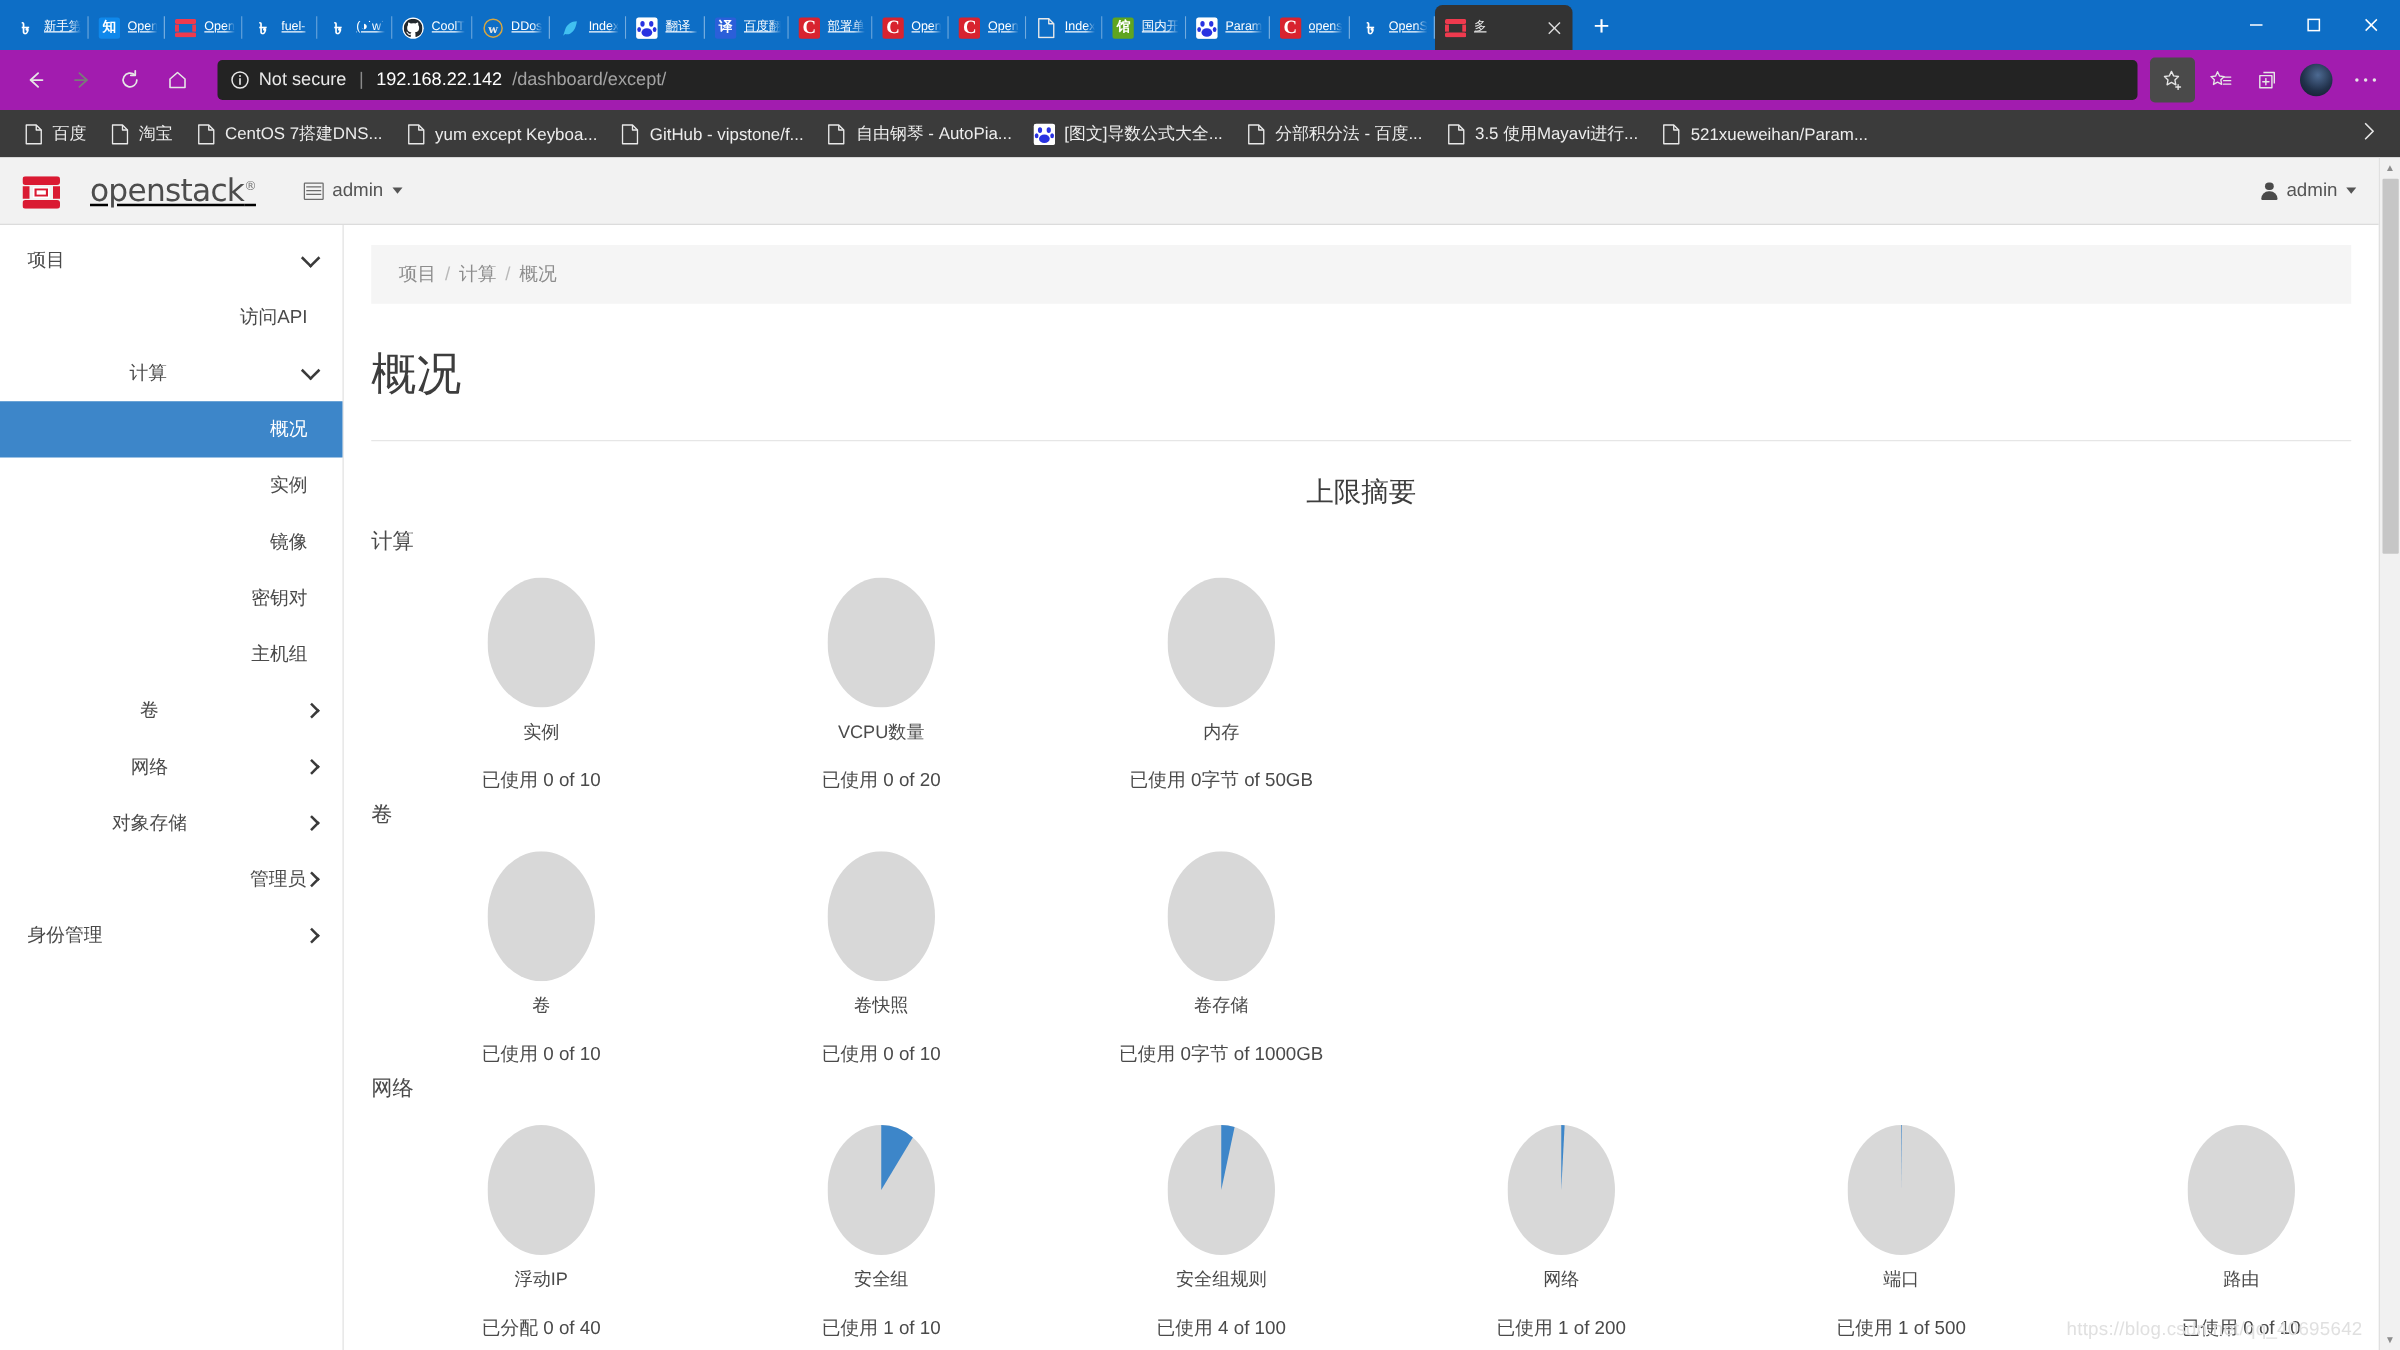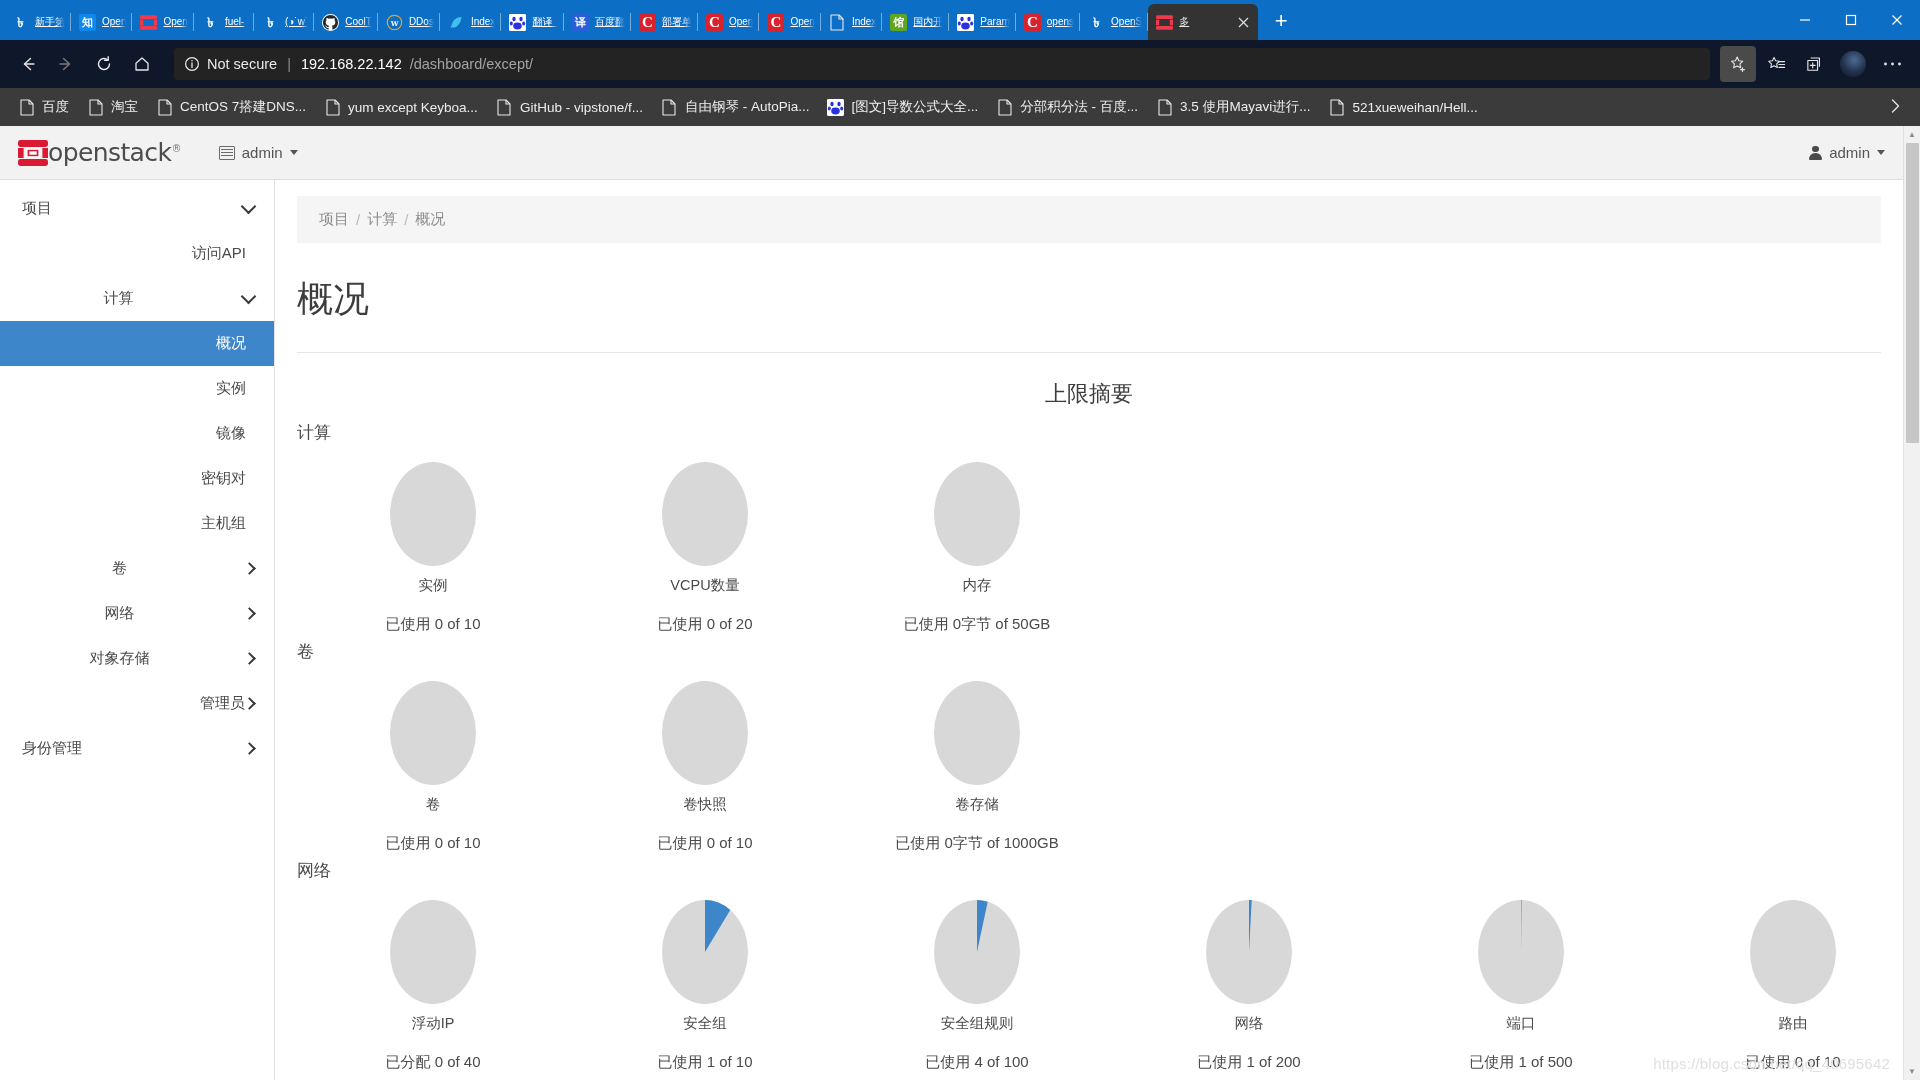--- a/index.html
+++ b/index.html
@@ -97,21 +97,21 @@
     align-self: flex-start;
   }
   .winbtn {
     width: 46px; height: 40px;
     display: flex; align-items: center; justify-content: center;
     color: #ffffff; font-size: 14px;
   }
 
   .navbar {
     height: 48px;
-    background: #0f172a;
+    background: #a21caf;
     display: flex;
     align-items: center;
     padding: 0 10px;
     flex: 0 0 48px;
     gap: 2px;
   }
   .navicon {
     width: 36px; height: 36px;
     display: flex; align-items: center; justify-content: center;
     color: #e6e6e6;
@@ -180,21 +180,21 @@
   
   .os-topbar {
     height: 54px;
     background: #f2f2f2;
     border-bottom: 1px solid #dcdcdc;
     display: flex;
     align-items: center;
     padding: 0 18px;
     flex: 0 0 54px;
   }
-  .os-logo { display:flex; align-items:center; gap:0; }
+  .os-logo { display:flex; align-items:flex-end; gap:24px;text-decoration:underline; }
   .os-logo-mark {
     width: 30px; height: 26px; position: relative; flex: 0 0 30px;
   }
   .os-logo-text {
     font-size: 25px;
     color: #4d4d4d;
     font-family: "DejaVu Sans", sans-serif;
     letter-spacing: -0.6px;
     font-weight: 400;
   }
@@ -711,21 +711,21 @@
           </span>
           <span class="bmlabel">3.5 使用Mayavi进行...</span>
         </div>
         <div class="bm">
           <span class="favicon" style="background: transparent;">
             <svg width="14" height="17" viewBox="0 0 14 17">
               <path d="M1 1h8l4 4v11H1z" fill="none" stroke="#e9e9e9" stroke-width="1.1" stroke-linejoin="round"></path>
               <path d="M9 1v4h4" fill="none" stroke="#e9e9e9" stroke-width="1.1" stroke-linejoin="round"></path>
             </svg>
           </span>
-          <span class="bmlabel">521xueweihan/Hell...</span>
+          <span class="bmlabel">521xueweihan/Param...</span>
         </div>
       </div>
     <div class="bm-overflow">
       <svg width="13" height="16" viewBox="0 0 13 16">
           <path d="M3.5 2L9.5 8l-6 6" fill="none" stroke="#e4e4e4" stroke-width="1.4" stroke-linecap="round" stroke-linejoin="round"></path>
         </svg>
     </div>
   </div>
 
   <div class="viewport">

